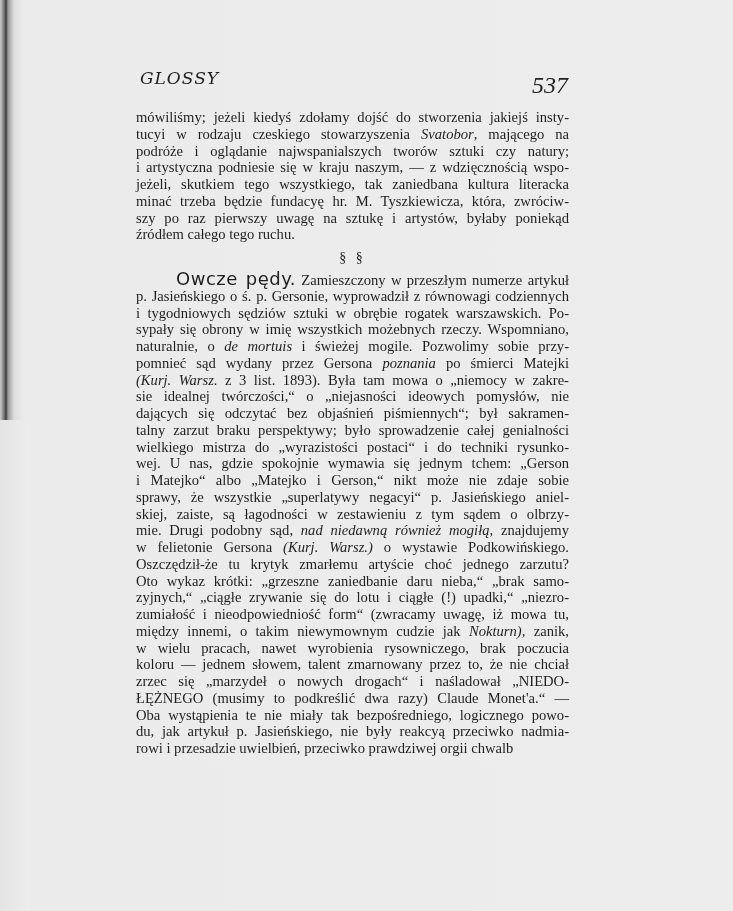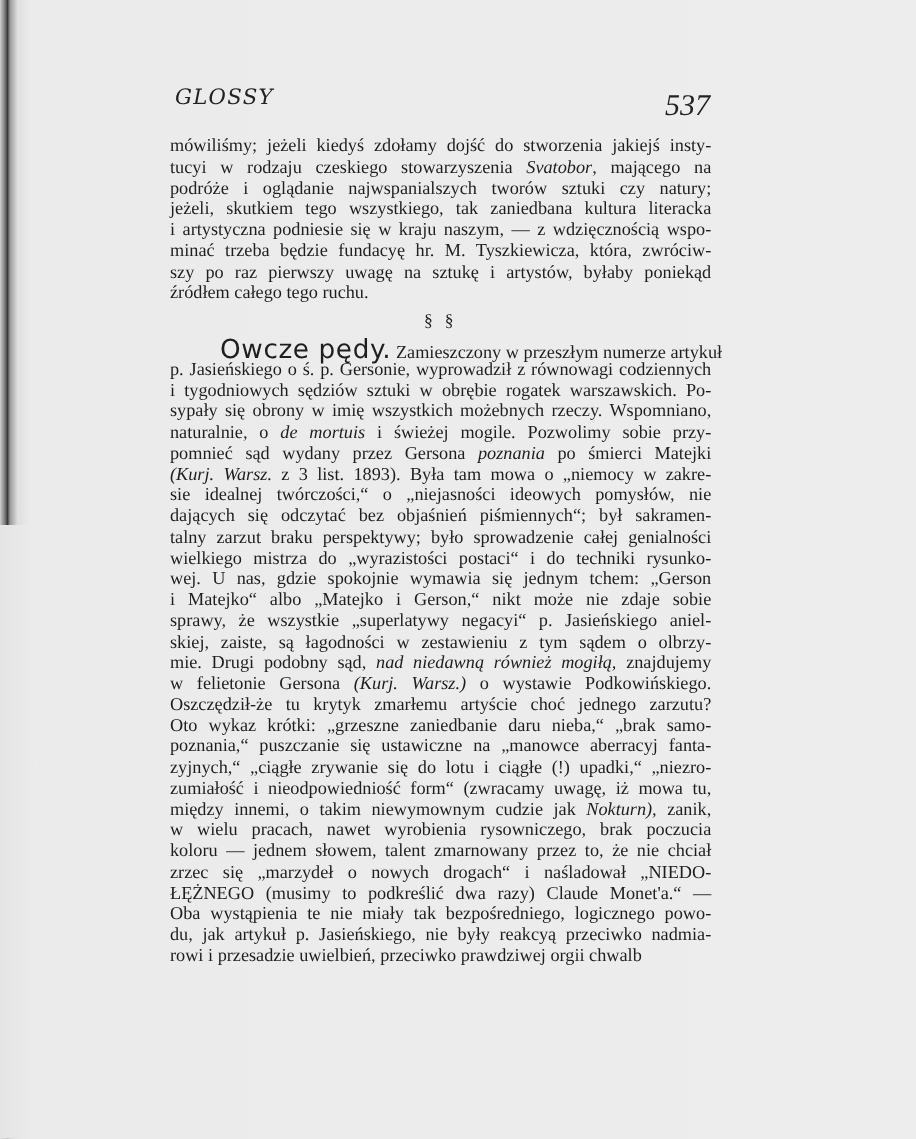--- a/index.html
+++ b/index.html
@@ -39,42 +39,42 @@
   .line {
     display: block; white-space: nowrap; text-align: justify; text-align-last: justify;
     height: 16.75px;
   }
   .line.last { text-align-last: left; font-family: Liberation Serif, serif; }
   .section-mark {
     display: block; text-align: center; height: 28px; line-height: 30px;
     font-size: 14px; letter-spacing: 3px;
   }
   .heading {
-    font-family: "DejaVu Sans", sans-serif; font-size: 21px; font-weight: normal;
+    font-family: "DejaVu Sans", sans-serif; font-size: 18px; font-weight: normal;
     letter-spacing: 0.5px;
   }
   .indent { padding-left: 40px; }
   .it { font-style: italic; }
 </style>
 </head>
 <body>
 
 <div class="page">
   <div class="running-head">
     <span class="section-title">GLOSSY</span>
     <span class="page-number">537</span>
   </div>
 
   <div class="body-text">
     <div id="para1">
         <span class="line"><span>mówiliśmy; jeżeli kiedyś zdołamy dojść do stworzenia jakiejś insty-</span></span>
         <span class="line"><span>tucyi w rodzaju czeskiego stowarzyszenia </span><span class="it">Svatobor</span><span>, mającego na</span></span>
         <span class="line"><span>podróże i oglądanie najwspanialszych tworów sztuki czy natury;</span></span>
+        <span class="line"><span>i artystyczna podniesie się w kraju naszym, — z wdzięcznością wspo-</span></span>
         <span class="line"><span>jeżeli, skutkiem tego wszystkiego, tak zaniedbana kultura literacka</span></span>
-        <span class="line"><span>i artystyczna podniesie się w kraju naszym, — z wdzięcznością wspo-</span></span>
         <span class="line"><span>minać trzeba będzie fundacyę hr. M. Tyszkiewicza, która, zwróciw-</span></span>
         <span class="line"><span>szy po raz pierwszy uwagę na sztukę i artystów, byłaby poniekąd</span></span>
         <span class="line last"><span>źródłem całego tego ruchu.</span></span>
       </div>
     <span class="section-mark">§ §</span>
     <div id="para2">
         <span class="line indent"><span class="heading">Owcze pędy.</span><span> Zamieszczony w przeszłym numerze artykuł</span></span>
         <span class="line"><span>p. Jasieńskiego o ś. p. Gersonie, wyprowadził z równowagi codziennych</span></span>
         <span class="line"><span>i tygodniowych sędziów sztuki w obrębie rogatek warszawskich. Po-</span></span>
         <span class="line"><span>sypały się obrony w imię wszystkich możebnych rzeczy. Wspomniano,</span></span>
@@ -86,21 +86,20 @@
         <span class="line"><span>talny zarzut braku perspektywy; było sprowadzenie całej genialności</span></span>
         <span class="line"><span>wielkiego mistrza do „wyrazistości postaci“ i do techniki rysunko-</span></span>
         <span class="line"><span>wej. U nas, gdzie spokojnie wymawia się jednym tchem: „Gerson</span></span>
         <span class="line"><span>i Matejko“ albo „Matejko i Gerson,“ nikt może nie zdaje sobie</span></span>
         <span class="line"><span>sprawy, że wszystkie „superlatywy negacyi“ p. Jasieńskiego aniel-</span></span>
         <span class="line"><span>skiej, zaiste, są łagodności w zestawieniu z tym sądem o olbrzy-</span></span>
         <span class="line"><span>mie. Drugi podobny sąd, </span><span class="it">nad niedawną również mogiłą,</span><span> znajdujemy</span></span>
         <span class="line"><span>w felietonie Gersona </span><span class="it">(Kurj. Warsz.)</span><span> o wystawie Podkowińskiego.</span></span>
         <span class="line"><span>Oszczędził-że tu krytyk zmarłemu artyście choć jednego zarzutu?</span></span>
         <span class="line"><span>Oto wykaz krótki: „grzeszne zaniedbanie daru nieba,“ „brak samo-</span></span>
-        <span class="line"><span>poznania,“ puszczanie się ustawiczne na „manowce aberracyj fanta-</span></span>
         <span class="line"><span>zyjnych,“ „ciągłe zrywanie się do lotu i ciągłe (!) upadki,“ „niezro-</span></span>
         <span class="line"><span>zumiałość i nieodpowiedniość form“ (zwracamy uwagę, iż mowa tu,</span></span>
         <span class="line"><span>między innemi, o takim niewymownym cudzie jak </span><span class="it">Nokturn),</span><span> zanik,</span></span>
         <span class="line"><span>w wielu pracach, nawet wyrobienia rysowniczego, brak poczucia</span></span>
         <span class="line"><span>koloru — jednem słowem, talent zmarnowany przez to, że nie chciał</span></span>
         <span class="line"><span>zrzec się „marzydeł o nowych drogach“ i naśladował „NIEDO-</span></span>
         <span class="line"><span>ŁĘŻNEGO (musimy to podkreślić dwa razy) Claude Monet'a.“ —</span></span>
         <span class="line"><span>Oba wystąpienia te nie miały tak bezpośredniego, logicznego powo-</span></span>
         <span class="line"><span>du, jak artykuł p. Jasieńskiego, nie były reakcyą przeciwko nadmia-</span></span>
         <span class="line last"><span>rowi i przesadzie uwielbień, przeciwko prawdziwej orgii chwalb</span></span>

